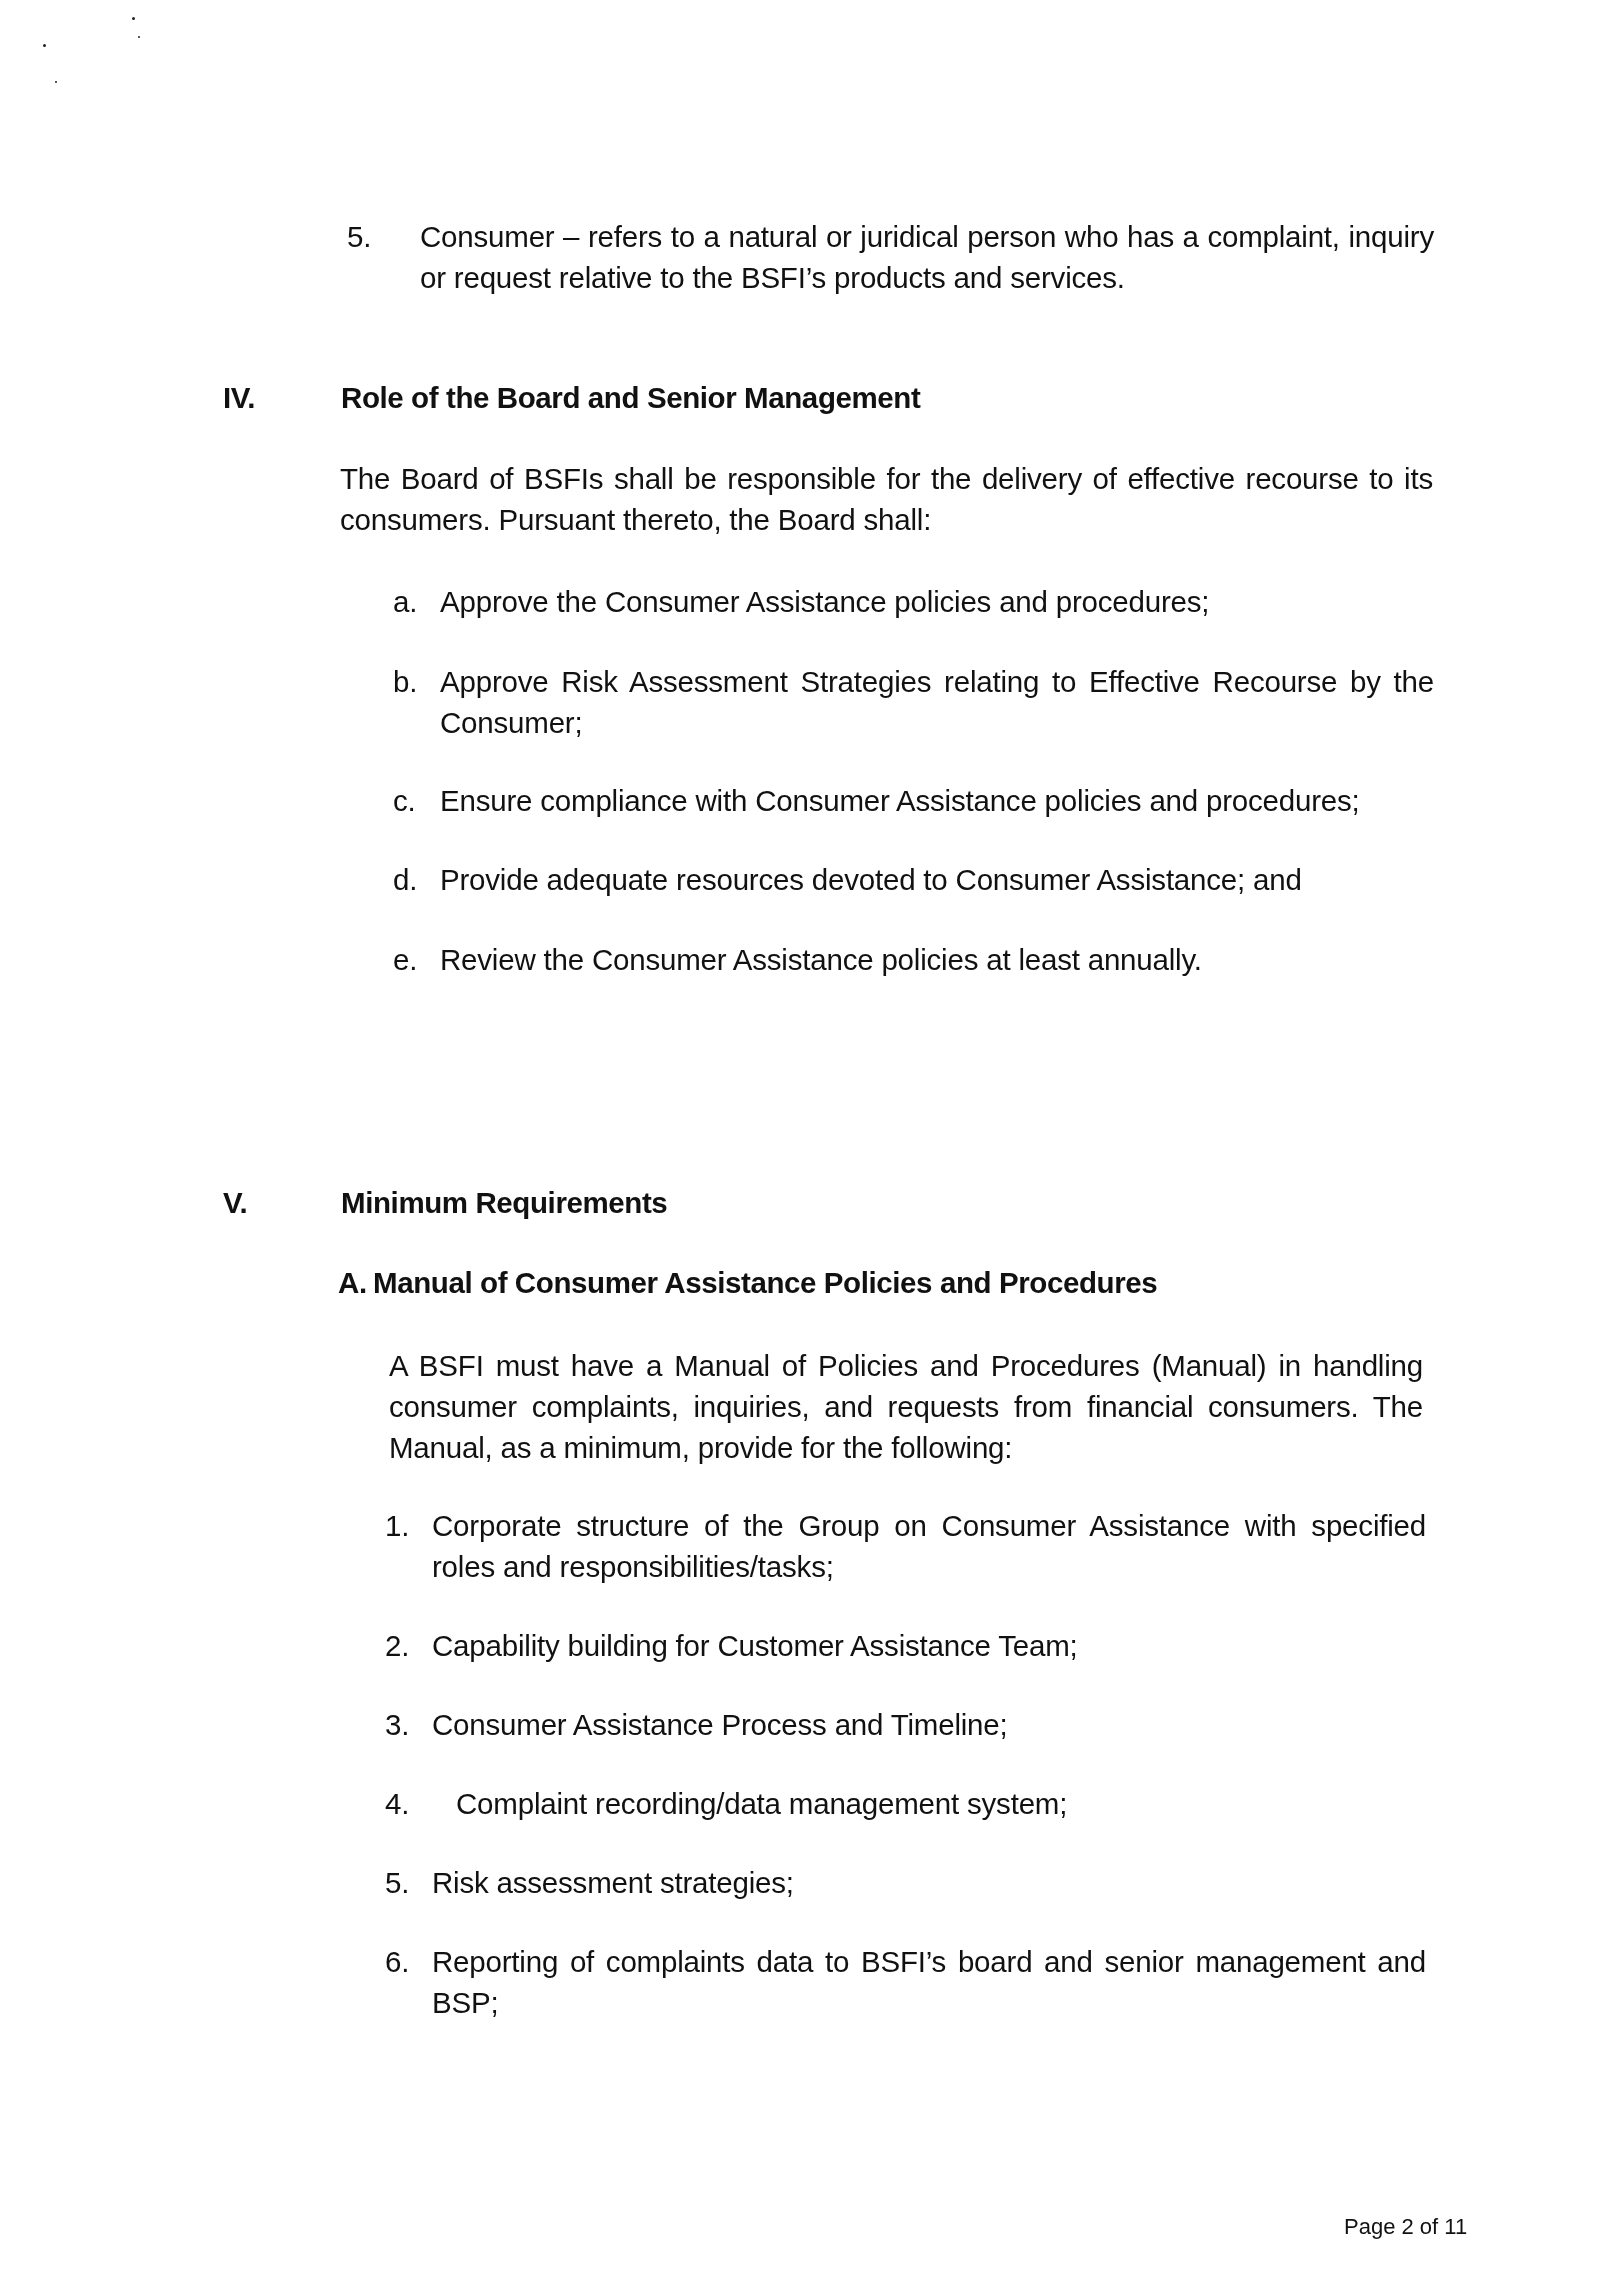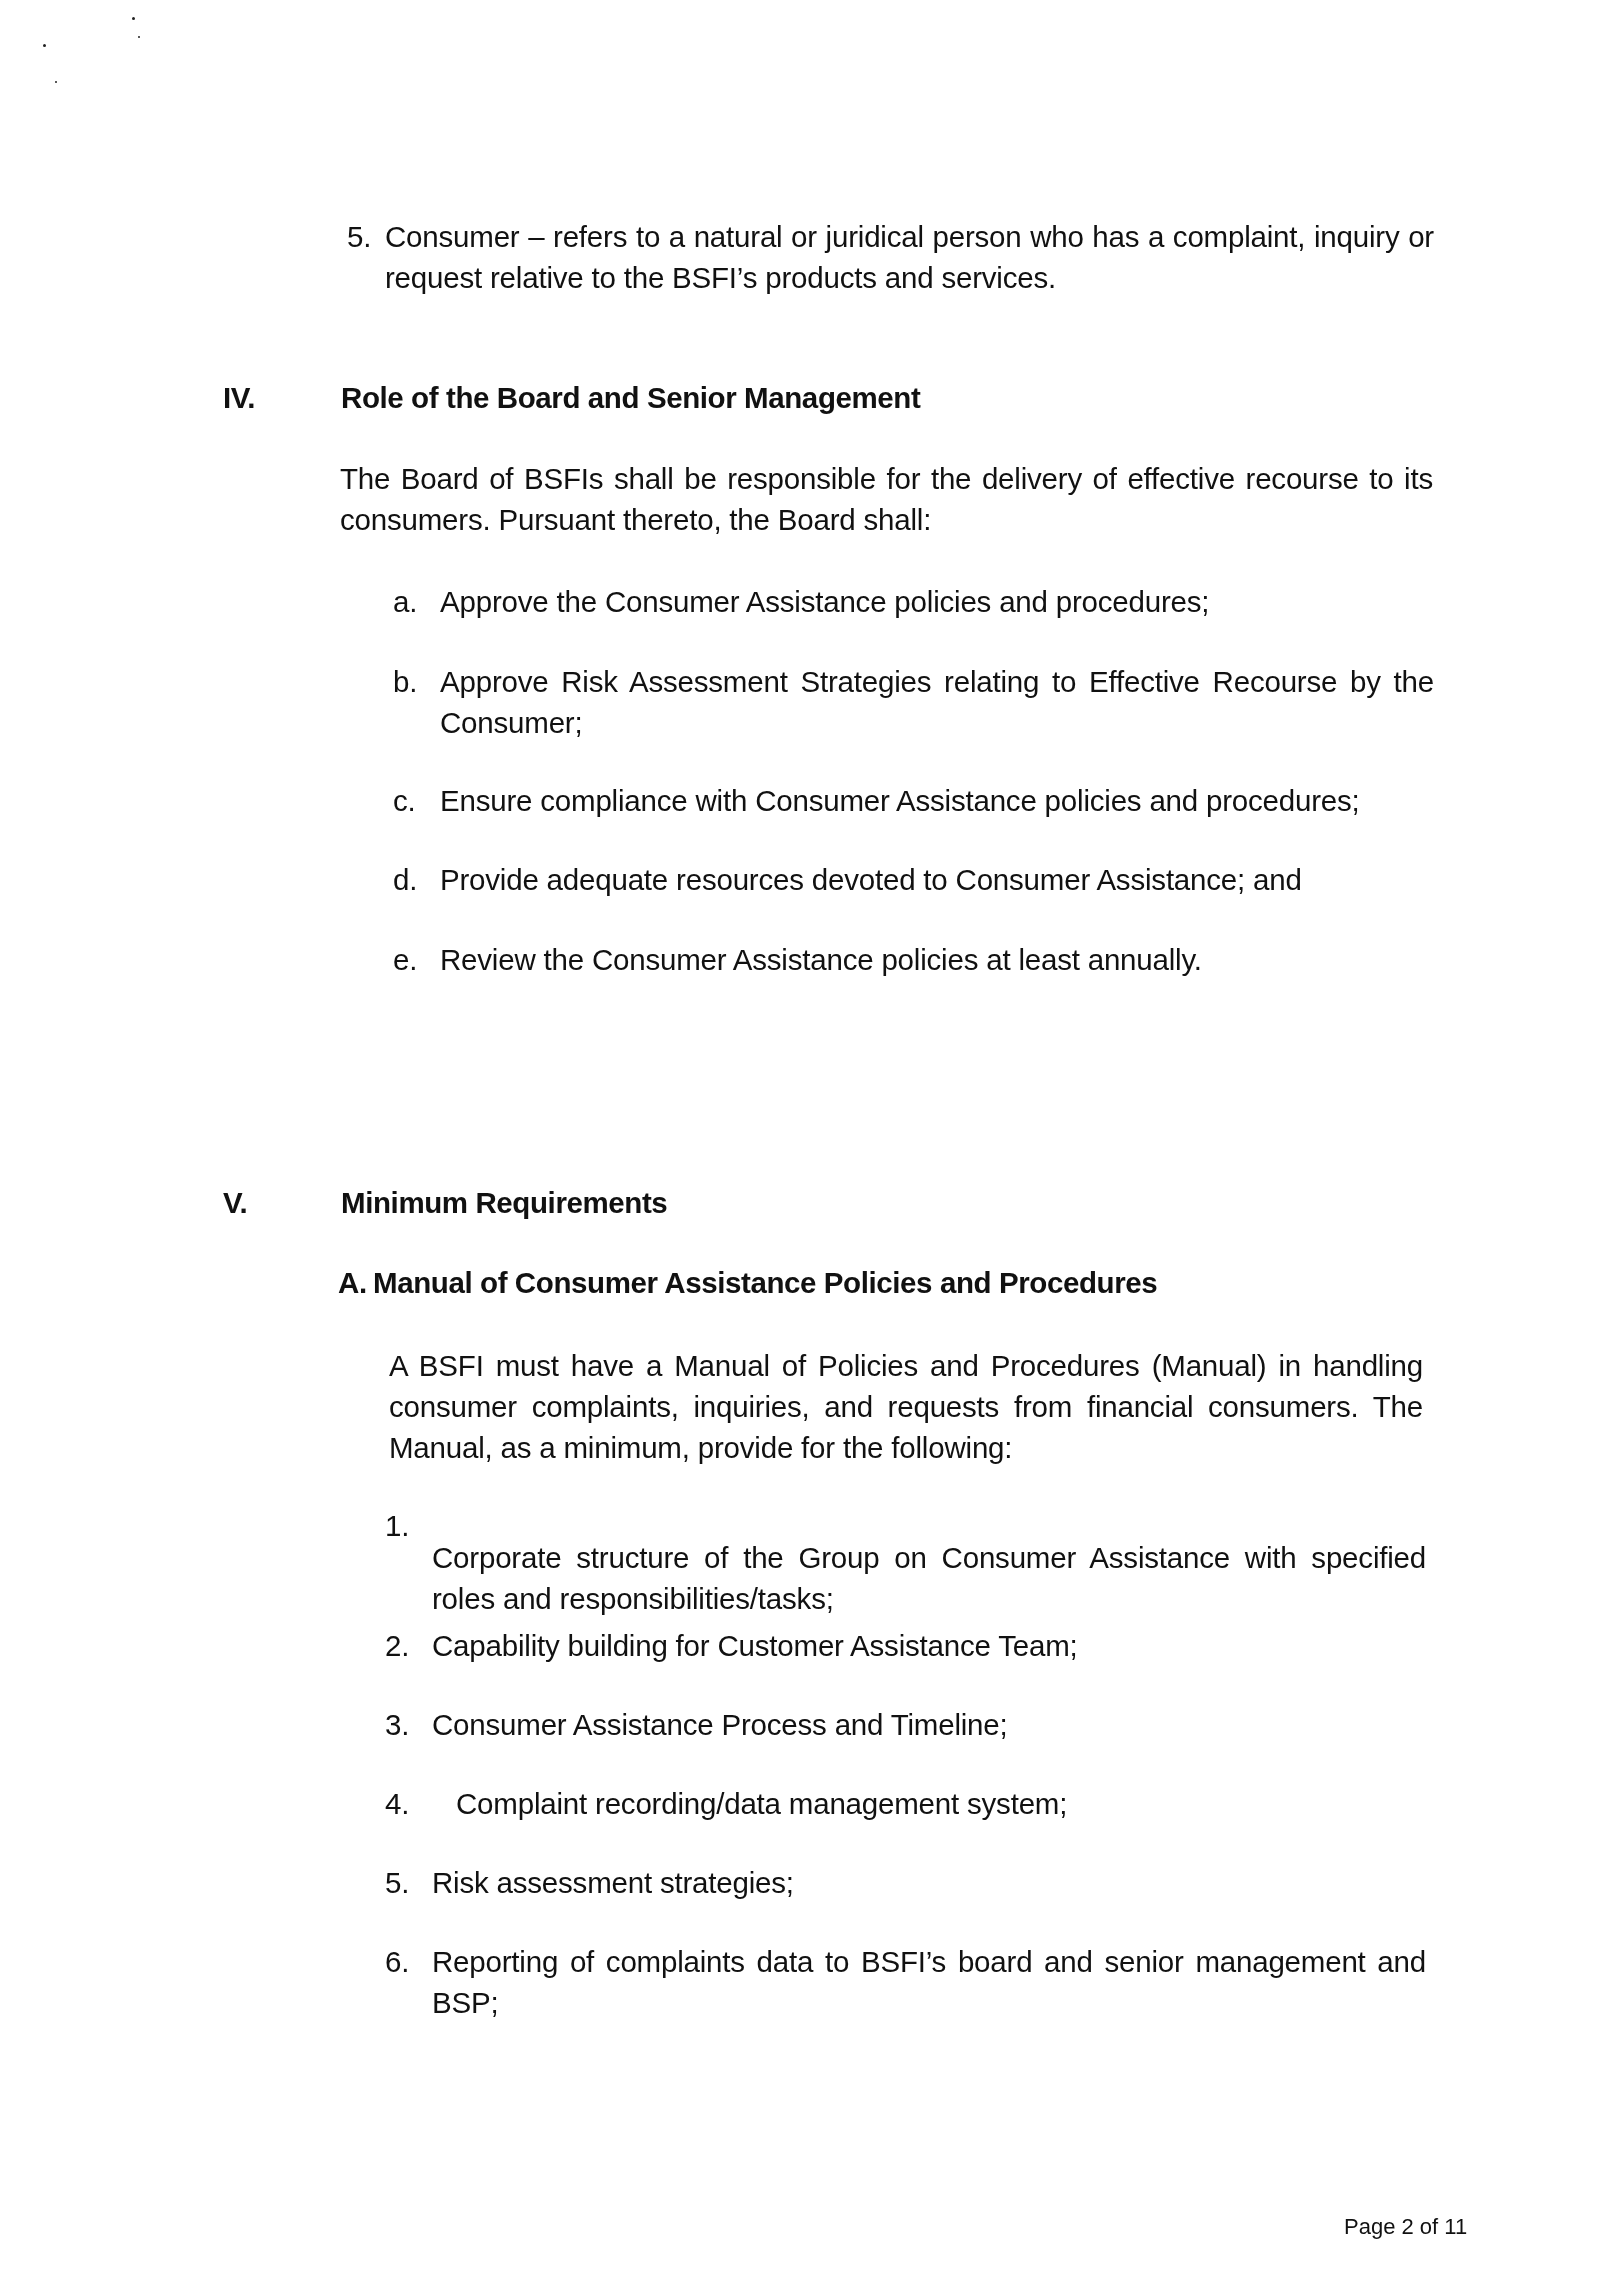--- a/index.html
+++ b/index.html
@@ -21,21 +21,21 @@
 
 <div class="page">
 
   <div class="speck" style="left:43px;top:44px;"></div>
   <div class="speck" style="left:132px;top:17px;"></div>
   <div class="speck" style="left:138px;top:36px;width:2px;height:2px;"></div>
   <div class="speck" style="left:55px;top:81px;width:2px;height:2px;"></div>
 
   <div class="item" style="left:347px;top:216px;width:1087px;">
     <span class="mark">5.</span>
-    <span class="txt just" style="margin-left:38px;">Consumer – refers to a natural or juridical person who has a complaint, inquiry or request relative to the BSFI’s products and services.</span>
+    <span class="txt just" style="margin-left:73px;">Consumer – refers to a natural or juridical person who has a complaint, inquiry or request relative to the BSFI’s products and services.</span>
   </div>
 
   <div class="sec" style="left:223px;top:378px;width:916px;">
     <span class="num">IV.</span>
     <span style="margin-left:118px;">Role of the Board and Senior Management</span>
   </div>
 
   <div class="blk just" style="left:340px;top:458px;width:1093px;">The Board of BSFIs shall be responsible for the delivery of effective recourse to its consumers.  Pursuant thereto, the Board shall:</div>
 
   <div class="item" style="left:393px;top:581px;width:1041px;">
@@ -67,21 +67,21 @@
 
   <div class="sec" style="left:338px;top:1263px;width:1047px;">
     <span class="num">A.</span>
     <span style="margin-left:35px;">Manual of Consumer Assistance Policies and Procedures</span>
   </div>
 
   <div class="blk just" style="left:389px;top:1345px;width:1034px;">A BSFI must have a Manual of Policies and Procedures (Manual) in handling consumer complaints, inquiries, and requests from financial consumers.  The Manual, as a minimum, provide for the following:</div>
 
   <div class="item" style="left:385px;top:1505px;width:1041px;">
     <span class="mark">1.</span>
-    <span class="txt just" style="margin-left:47px;margin-top:32px;">Corporate structure of the Group on Consumer Assistance with specified roles and responsibilities/tasks;</span>
+    <span class="txt just" style="margin-left:47px;">Corporate structure of the Group on Consumer Assistance with specified roles and responsibilities/tasks;</span>
   </div>
   <div class="item" style="left:385px;top:1625px;width:1041px;">
     <span class="mark">2.</span>
     <span class="txt" style="margin-left:47px;">Capability building for Customer Assistance Team;</span>
   </div>
   <div class="item" style="left:385px;top:1704px;width:1041px;">
     <span class="mark">3.</span>
     <span class="txt" style="margin-left:47px;">Consumer Assistance Process and Timeline;</span>
   </div>
   <div class="item" style="left:385px;top:1783px;width:1041px;">

